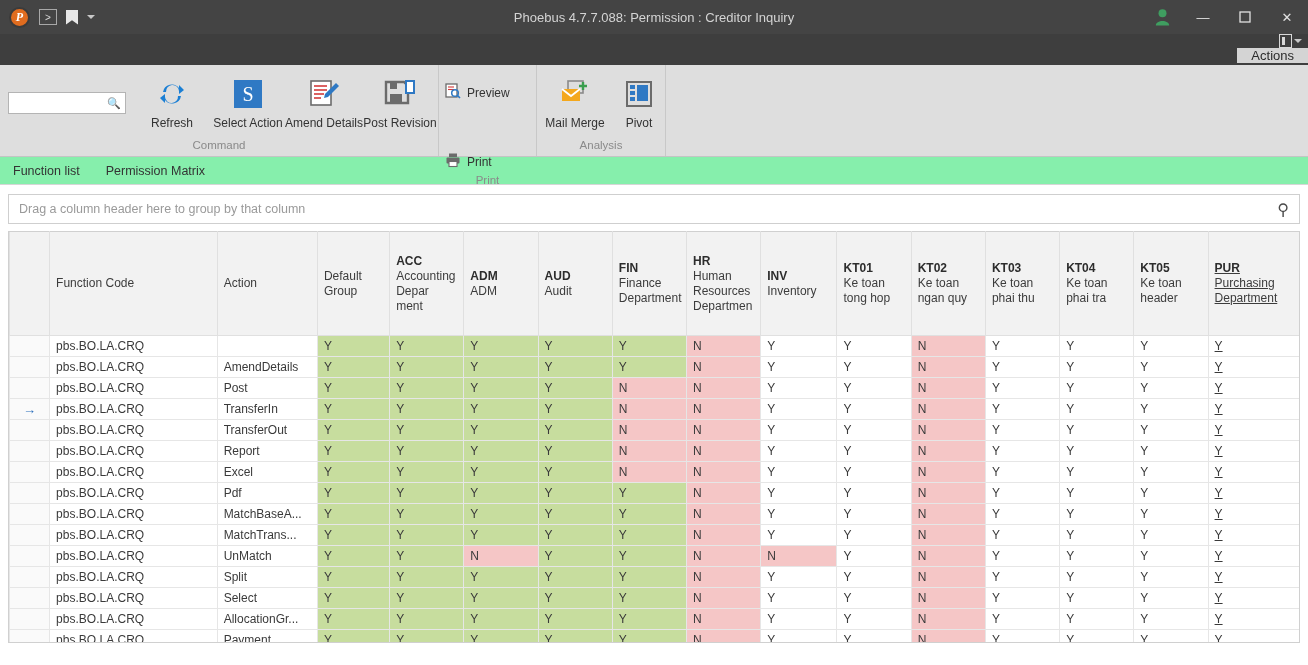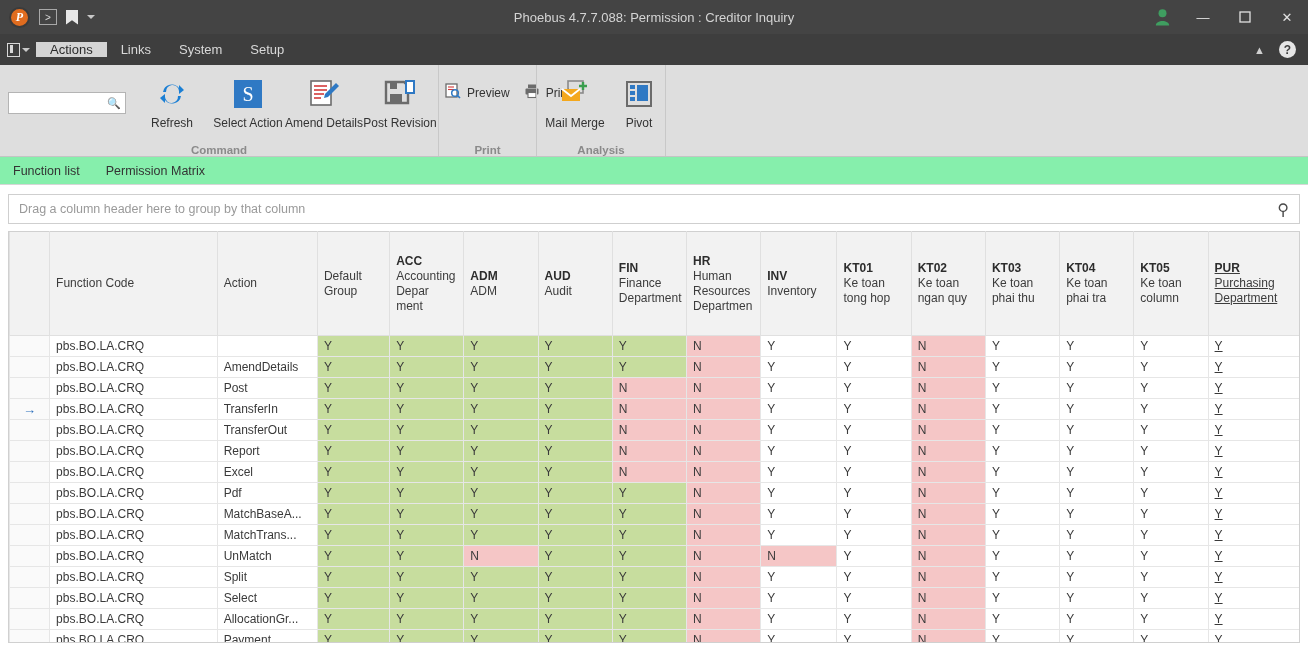--- a/index.html
+++ b/index.html
@@ -56,21 +56,21 @@
   }
   .win-btn {
     width: 42px; height: 100%; display: flex;
     align-items: center; justify-content: center;
     color: #e2e2e2; font-size: 13px;
   }
 
   
   .menubar {
     height: 31px; background: #3e3e3e;
-    display: flex; align-items: center; position: relative;
+    display: flex; align-items: flex-end; position: relative; flex-direction: column;
   }
   .menu-sys {
     width: 36px; display: flex; align-items: center;
     justify-content: center; gap: 2px;
   }
   .sys-icon {
     width: 13px; height: 14px; border: 1.6px solid #d8d8d8;
     position: relative;
   }
   .sys-icon::after {
@@ -98,42 +98,42 @@
     position: relative;
   }
   .ribbon-group {
     display: flex; flex-direction: column;
     position: relative; padding-top: 5px;
   }
   .ribbon-group + .ribbon-group { border-left: 1px solid #c8c8c8; }
   .rg-items { display: flex; align-items: flex-start; flex: 1; }
   .rg-label {
     text-align: center; color: #8a8a8a; font-size: 11.5px;
-    font-weight: bold;
+    padding-bottom: 5px; font-weight: normal;
   }
   .rb-item {
     width: 76px; display: flex; flex-direction: column;
     align-items: center; gap: 5px; padding-top: 7px;
     color: #333; font-size: 12px;
   }
   .rb-item .ico { height: 34px; display: flex; align-items: center; justify-content: center; }
   .rb-item .lbl { white-space: nowrap; }
 
   .searchbox {
     width: 118px; height: 22px; background: #fff;
     border: 1px solid #b4b4b4; margin: 22px 8px 0 8px;
     display: flex; align-items: center; padding: 0 4px;
   }
   .searchbox .sq { margin-left: auto; color: #777; font-size: 11px; }
 
   .rb-small {
     display: flex; align-items: center; gap: 6px;
     padding: 3px 8px 3px 6px; color: #333; font-size: 12px;
   }
-  .rb-stack { display: flex; flex-direction: row; padding-top: 10px; }
+  .rb-stack { display: flex; flex-direction: column; padding-top: 10px; gap: 44px; }
 
   
   .doctabs {
     height: 28px; background: #86efac;
     display: flex; align-items: stretch;
     border-bottom: 1px solid #d6d6d6;
   }
   .doctab {
     padding: 0 13px; display: flex; align-items: center;
     color: #333; font-size: 12.5px;
@@ -413,21 +413,21 @@
           <th class="col-kt">
             <span class="code">KT03</span>
             <span class="desc">Ke toan phai thu</span>
           </th>
           <th class="col-kt">
             <span class="code">KT04</span>
             <span class="desc">Ke toan phai tra</span>
           </th>
           <th class="col-kt5">
             <span class="code">KT05</span>
-            <span class="desc">Ke toan column</span>
+            <span class="desc">Ke toan header</span>
           </th>
           <th class="col-pur">
             <span class="code">PUR</span>
             <span class="desc">Purchasing Department</span>
           </th>
         </tr>
     </thead>
     <tbody id="body-rows">
         <tr>
           <td class="gutter"></td>

